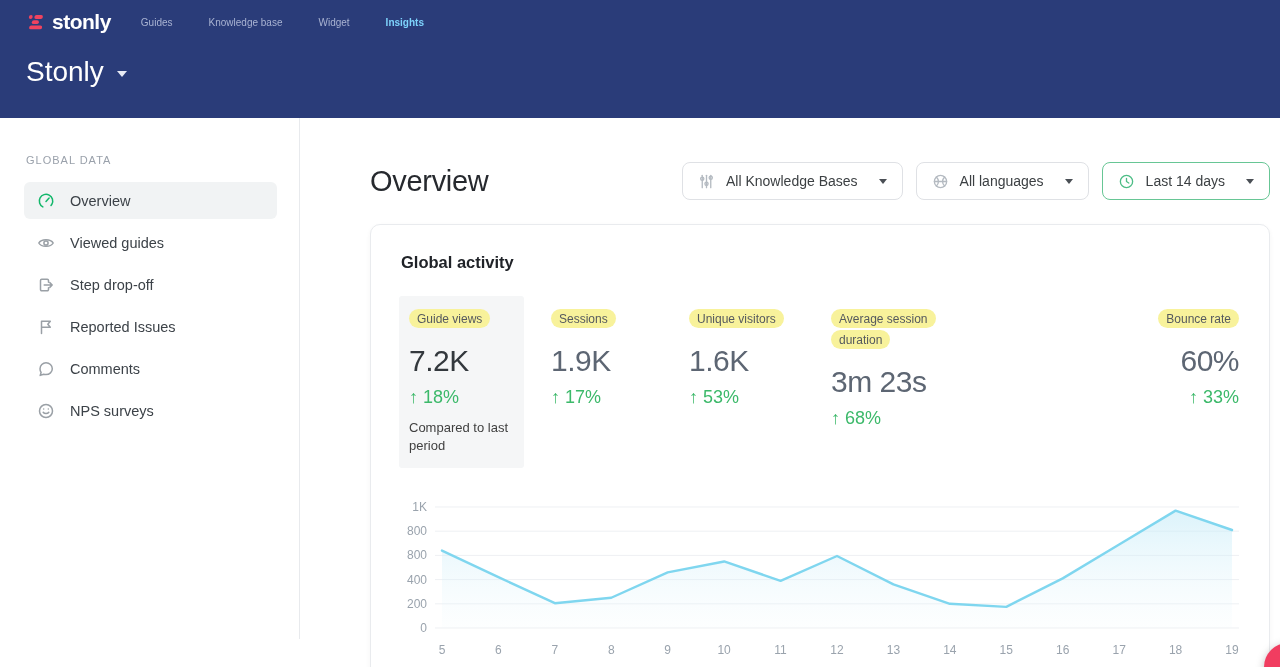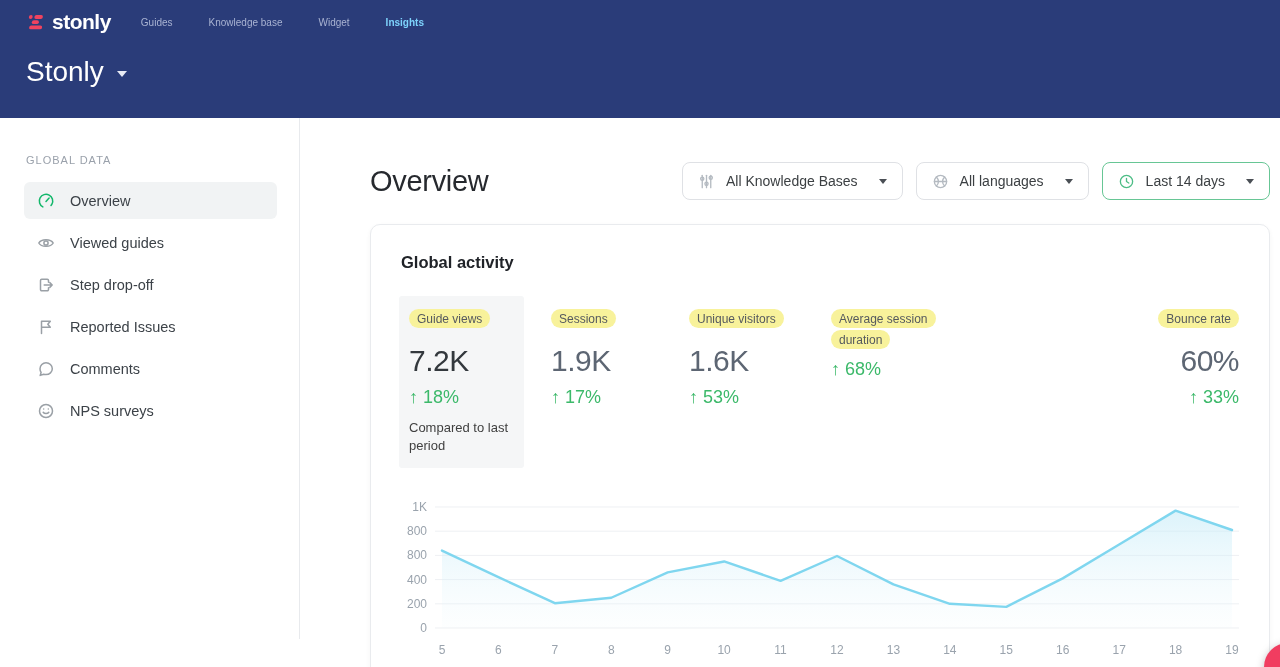--- a/index.html
+++ b/index.html
@@ -232,20 +232,21 @@
           <div class="metric-value">1.9K</div>
           <div class="metric-change"><span>↑</span> <span>17%</span></div>
         </div>
         <div class="metric m2">
           <span class="pill">Unique visitors</span>
           <div class="metric-value">1.6K</div>
           <div class="metric-change"><span>↑</span> <span>53%</span></div>
         </div>
         <div class="metric m4">
           <span class="pill">Average session duration</span>
+          <div class="metric-value">3m 23s</div>
           <div class="metric-change"><span>↑</span> <span>68%</span></div>
         </div>
         <div class="metric m5">
           <span class="pill">Bounce rate</span>
           <div class="metric-value">60%</div>
           <div class="metric-change"><span>↑</span> <span>33%</span></div>
         </div>
       </div>
 
       <div class="chart">

